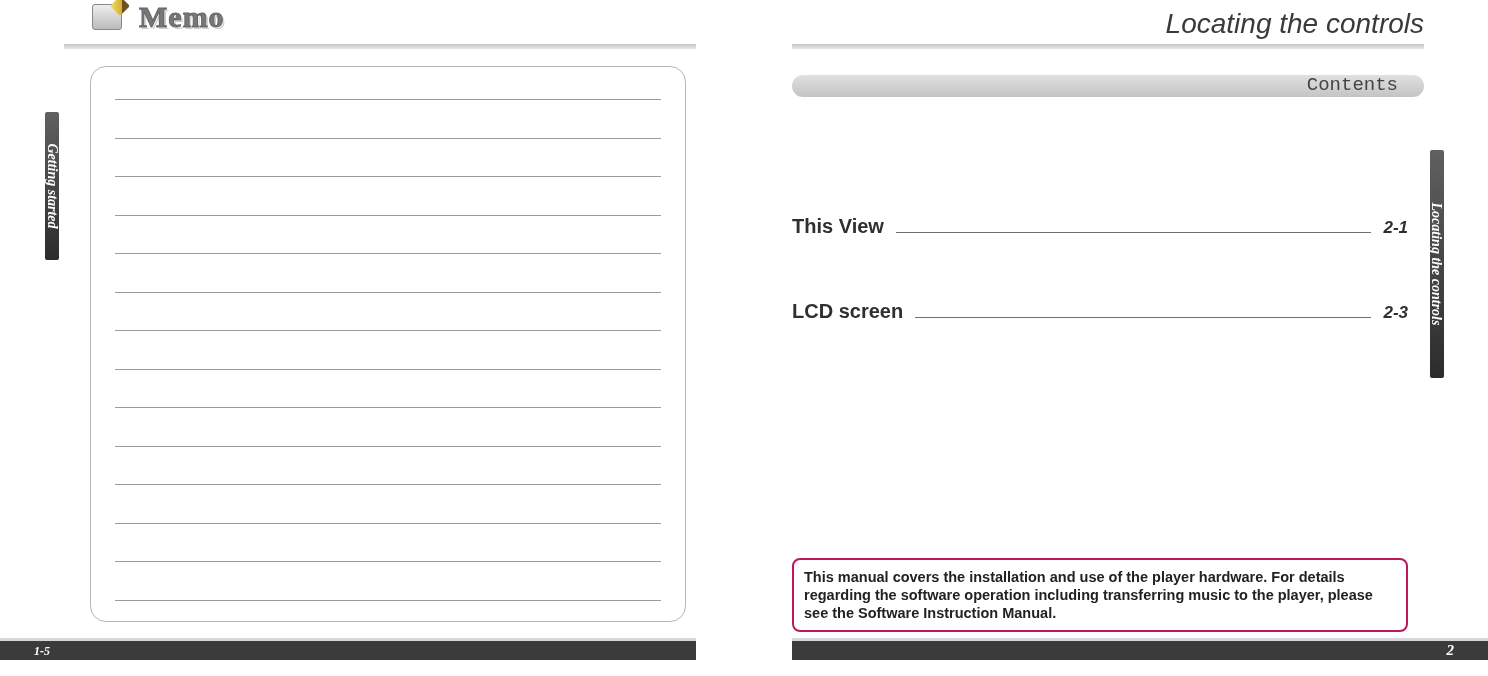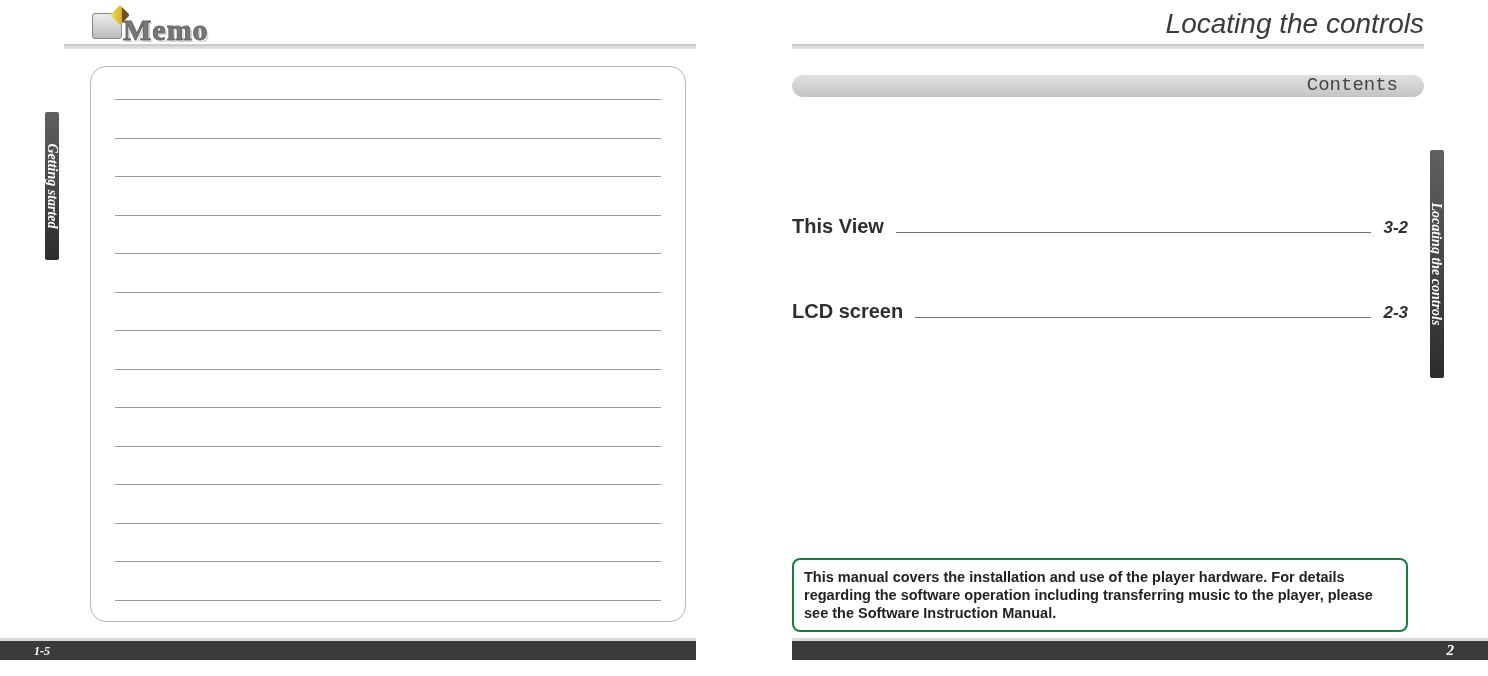--- a/index.html
+++ b/index.html
@@ -1,20 +1,20 @@
 <!DOCTYPE html>
 <html><head>
 <meta charset="utf-8">
 <style>
   * { box-sizing: border-box; margin: 0; padding: 0; }
   html, body { width: 1488px; height: 676px; font-family: "Helvetica Neue", Arial, sans-serif; background: #fff; color: #222; }
   .spread { display: flex; width: 100%; height: 100%; }
   .page { width: 50%; height: 100%; position: relative; padding: 0; }
   
-  .left .memo-head { position: absolute; left: 92px; top: 13px; display: flex; gap: 1px; }
+  .left .memo-head { position: absolute; left: 92px; top: 0; display: flex; align-items: center; gap: 17px; }
   .memo-icon { width: 30px; height: 26px; background: linear-gradient(#eee,#bbb); border: 1px solid #888; border-radius: 3px; position: relative; }
   .memo-icon::after { content: ""; position: absolute; right: -6px; top: -6px; width: 14px; height: 14px; background: linear-gradient(45deg,#f0e060,#d4b030 60%,#705020 60%); transform: rotate(45deg); border-radius: 2px; }
   .memo-title { font-family: Georgia, "Times New Roman", serif; font-size: 30px; font-weight: 700; color: #777; text-shadow: 1px 1px 0 #fff, 2px 2px 0 #ccc; -webkit-text-stroke: 1px #666; letter-spacing: 1px; }
   .left .rule-top { position: absolute; left: 64px; right: 48px; top: 44px; height: 5px; background: linear-gradient(#c7c7c7,#e6e6e6); }
   .left .side-tab { position: absolute; left: 42px; top: 112px; width: 19px; height: 148px; display: flex; align-items: center; justify-content: center; }
   .left .side-tab::before { content: ""; position: absolute; inset: 0; background: linear-gradient(#606060,#2c2c2c); width: 14px; left: 2.5px; border-radius: 2px; }
   .left .side-tab span { position: relative; transform: rotate(90deg); transform-origin: center; white-space: nowrap; font-size: 14px; font-style: italic; font-weight: 700; color: #fff; font-family: Georgia, serif; }
   .left .memo-card { position: absolute; left: 90px; right: 58px; top: 66px; bottom: 54px; border: 1px solid #b6b6b6; border-radius: 16px; padding: 32px 24px 20px; }
   .left .memo-lines { display: flex; flex-direction: column; justify-content: space-between; height: 100%; }
   .left .memo-lines .line { border-bottom: 1px solid #9b9b9b; height: 0; }
@@ -28,21 +28,21 @@
   .right .contents-bar { position: absolute; left: 48px; right: 64px; top: 75px; height: 22px; background: linear-gradient(#e0e0e0,#c4c4c4); border-radius: 11px; }
   .right .contents-label { position: absolute; right: 90px; top: 74px; font-family: Liberation Mono, monospace; font-size: 19px; color: #444; }
   .right .side-tab-r { position: absolute; right: 42px; top: 150px; width: 19px; height: 228px; display: flex; align-items: center; justify-content: center; }
   .right .side-tab-r::before { content: ""; position: absolute; inset: 0; background: linear-gradient(#606060,#2c2c2c); width: 14px; left: 2.5px; border-radius: 2px; }
   .right .side-tab-r span { position: relative; transform: rotate(90deg); transform-origin: center; white-space: nowrap; font-size: 14px; font-style: italic; font-weight: 700; color: #fff; font-family: Georgia, serif; }
   .right .toc { position: absolute; left: 48px; right: 80px; top: 215px; }
   .toc-row { display: flex; align-items: baseline; margin: 0 0 62px; }
   .toc-label { font-family: "Segoe UI", Arial, sans-serif; font-size: 20px; font-weight: 700; color: #2f2f2f; white-space: nowrap; padding-right: 8px; }
   .toc-leader { flex: 1; border-bottom: 1px solid #707070; margin: 0 4px 4px; }
   .toc-page { font-family: "Segoe UI", Arial, sans-serif; font-size: 17px; font-style: italic; font-weight: 700; color: #2f2f2f; white-space: nowrap; padding-left: 8px; }
-  .right .notice { position: absolute; left: 48px; right: 80px; bottom: 44px; border: 2px solid #15803d; border-radius: 8px; padding: 8px 10px; font-family: Arial, sans-serif; font-size: 14.5px; font-weight: 700; color: #222; line-height: 1.25; }
+  .right .notice { position: absolute; left: 48px; right: 80px; bottom: 44px; border: 2px solid #be185d; border-radius: 8px; padding: 8px 10px; font-family: Arial, sans-serif; font-size: 14.5px; font-weight: 700; color: #222; line-height: 1.25; }
   .right .footer-bar { position: absolute; left: 48px; right: 0; bottom: 16px; height: 20px; background: #3b3b3b; border-top: 1px solid #888; }
   .right .footer-bar::after { content: ""; position: absolute; left: 0; right: 0; top: -3px; height: 3px; background: #d8d8d8; }
   .right .page-num { position: absolute; right: 34px; bottom: 17px; color: #fff; font-size: 15px; font-style: italic; font-weight: 700; font-family: Georgia, serif; }
 </style>
 </head>
 <body>
 
 <div class="spread">
 
   <div class="page left">
@@ -82,21 +82,21 @@
     <div class="contents-bar"></div>
     <div class="contents-label">Contents</div>
     <div class="side-tab-r">
       <span>Locating the controls</span>
     </div>
 
     <div class="toc" id="toc">
         <div class="toc-row">
           <div class="toc-label">This View</div>
           <div class="toc-leader"></div>
-          <div class="toc-page">3-2</div>
+          <div class="toc-page">2-1</div>
         </div>
         <div class="toc-row">
           <div class="toc-label">LCD screen</div>
           <div class="toc-leader"></div>
           <div class="toc-page">2-3</div>
         </div>
       </div>
 
     <div class="notice">This manual covers the installation and use of the player hardware.   For details regarding the software operation including transferring music to the player, please see the Software Instruction Manual.</div>
 

